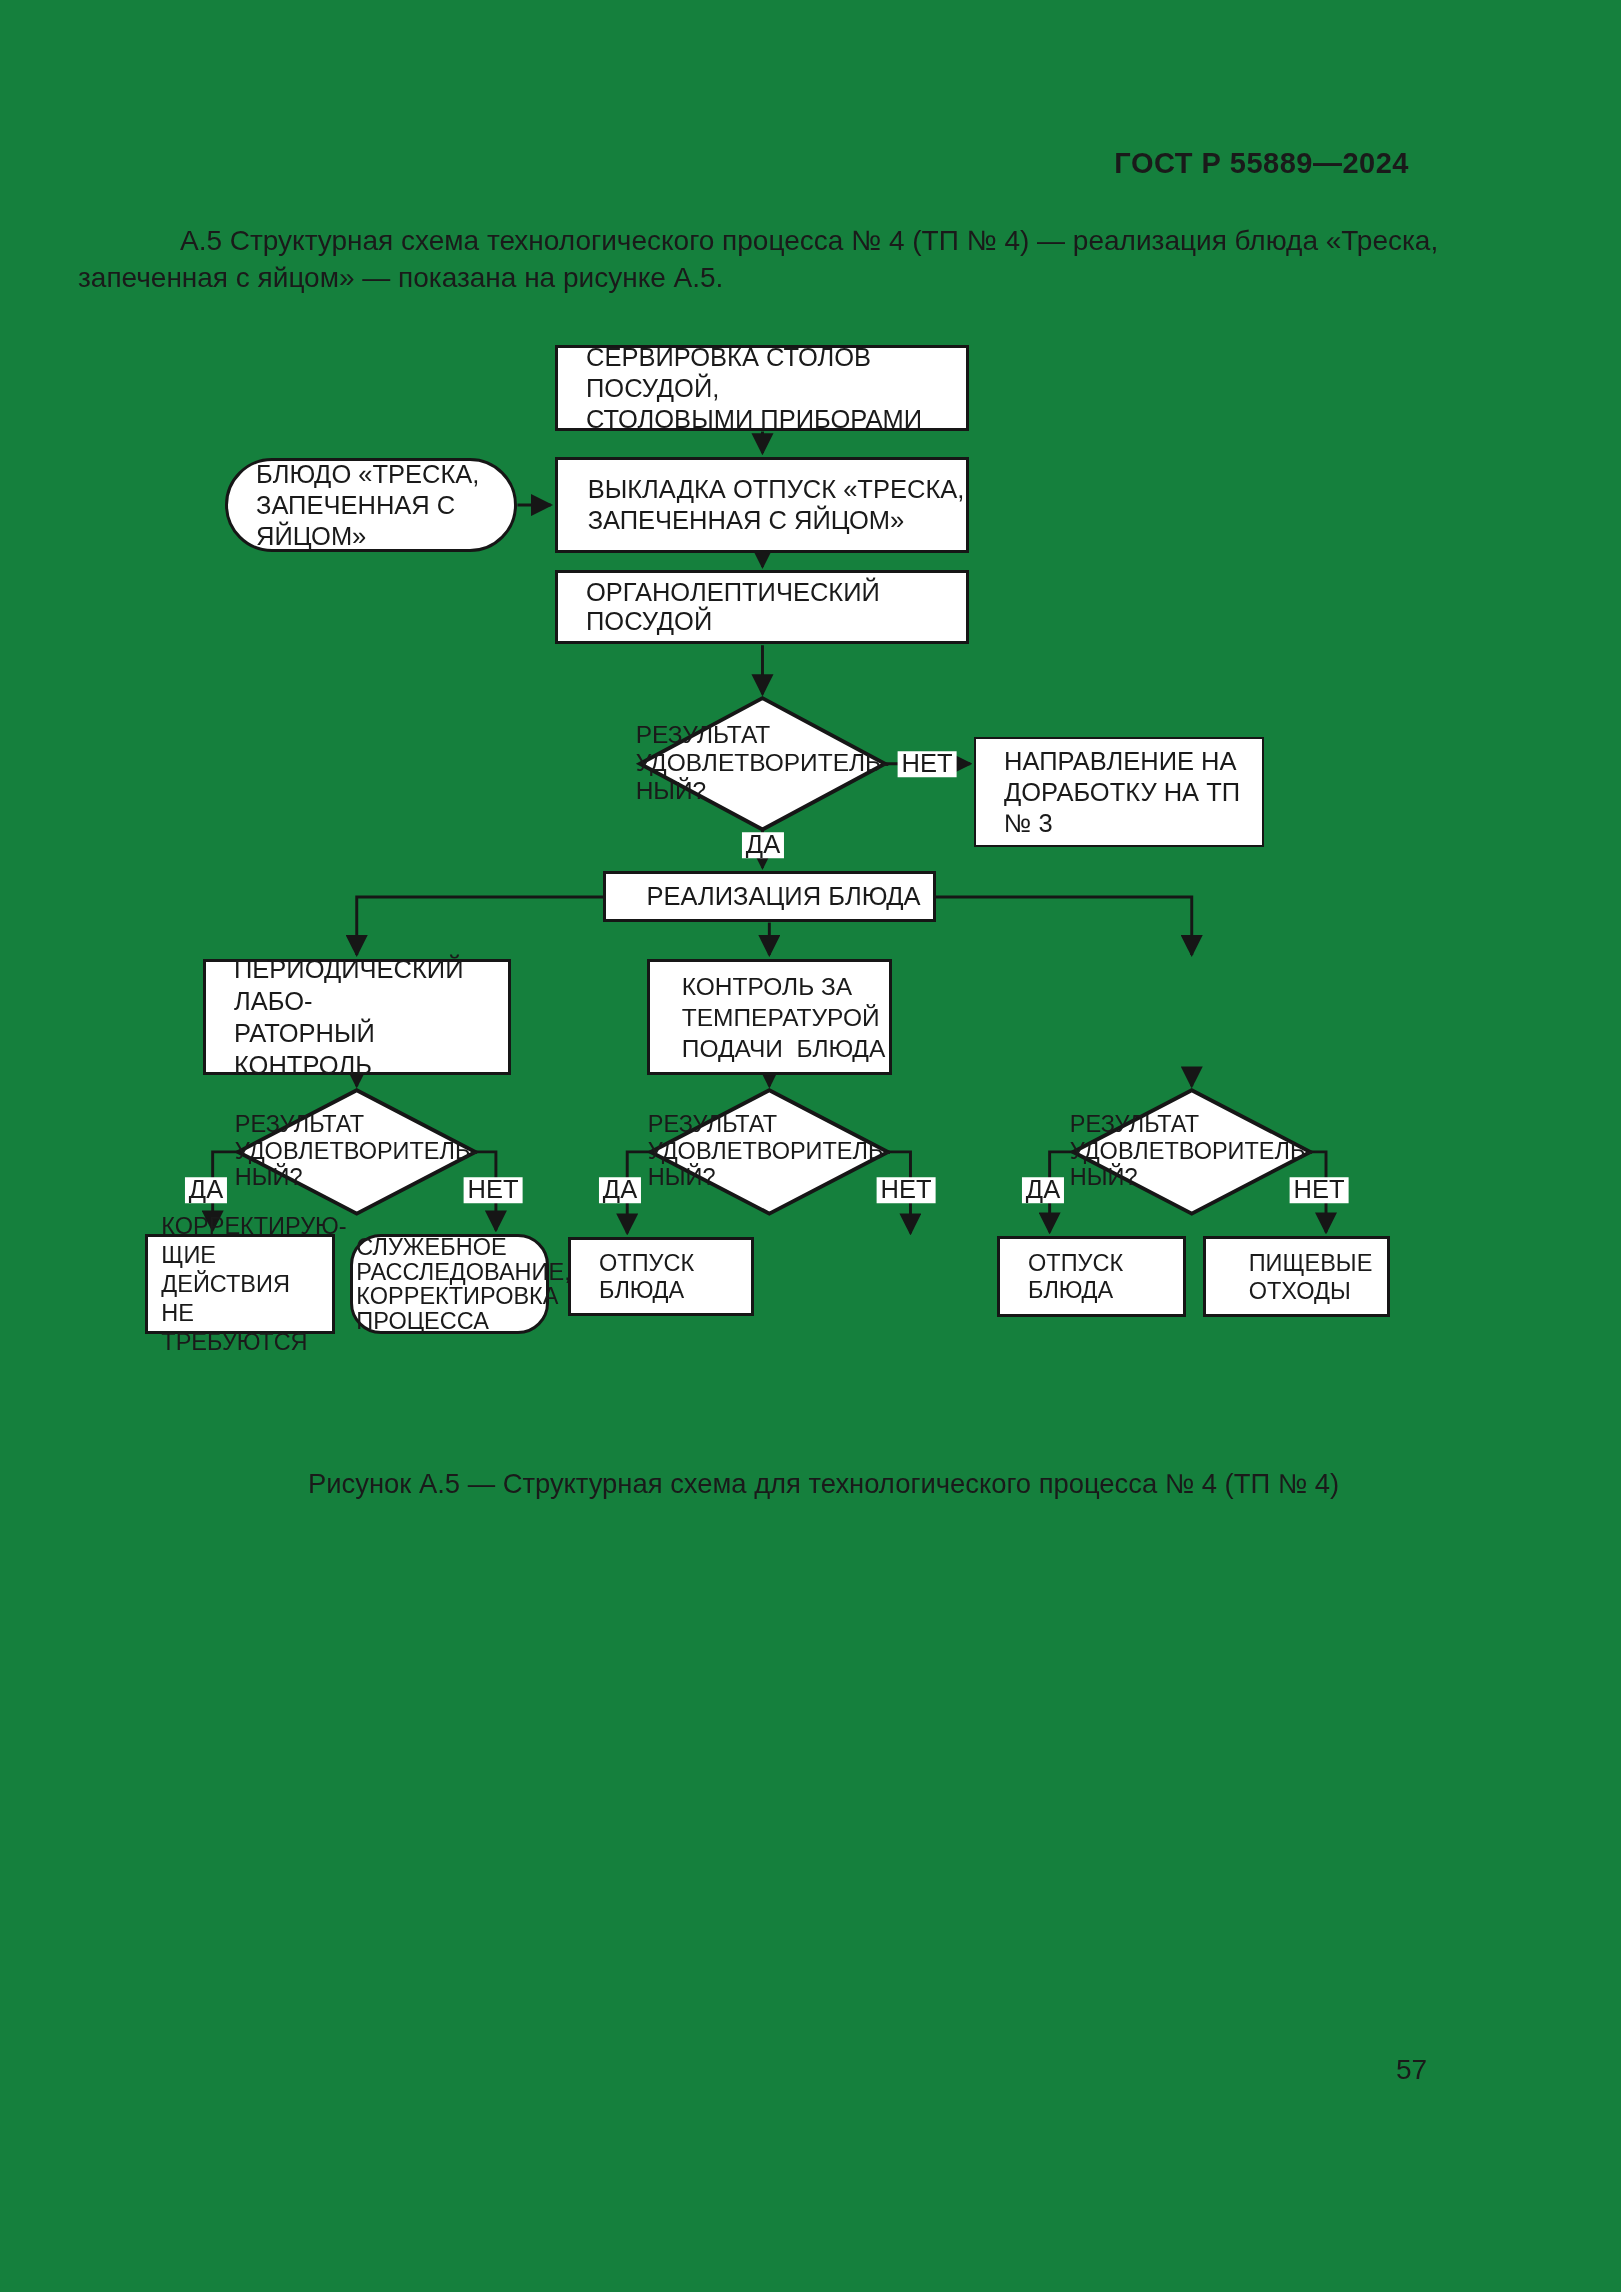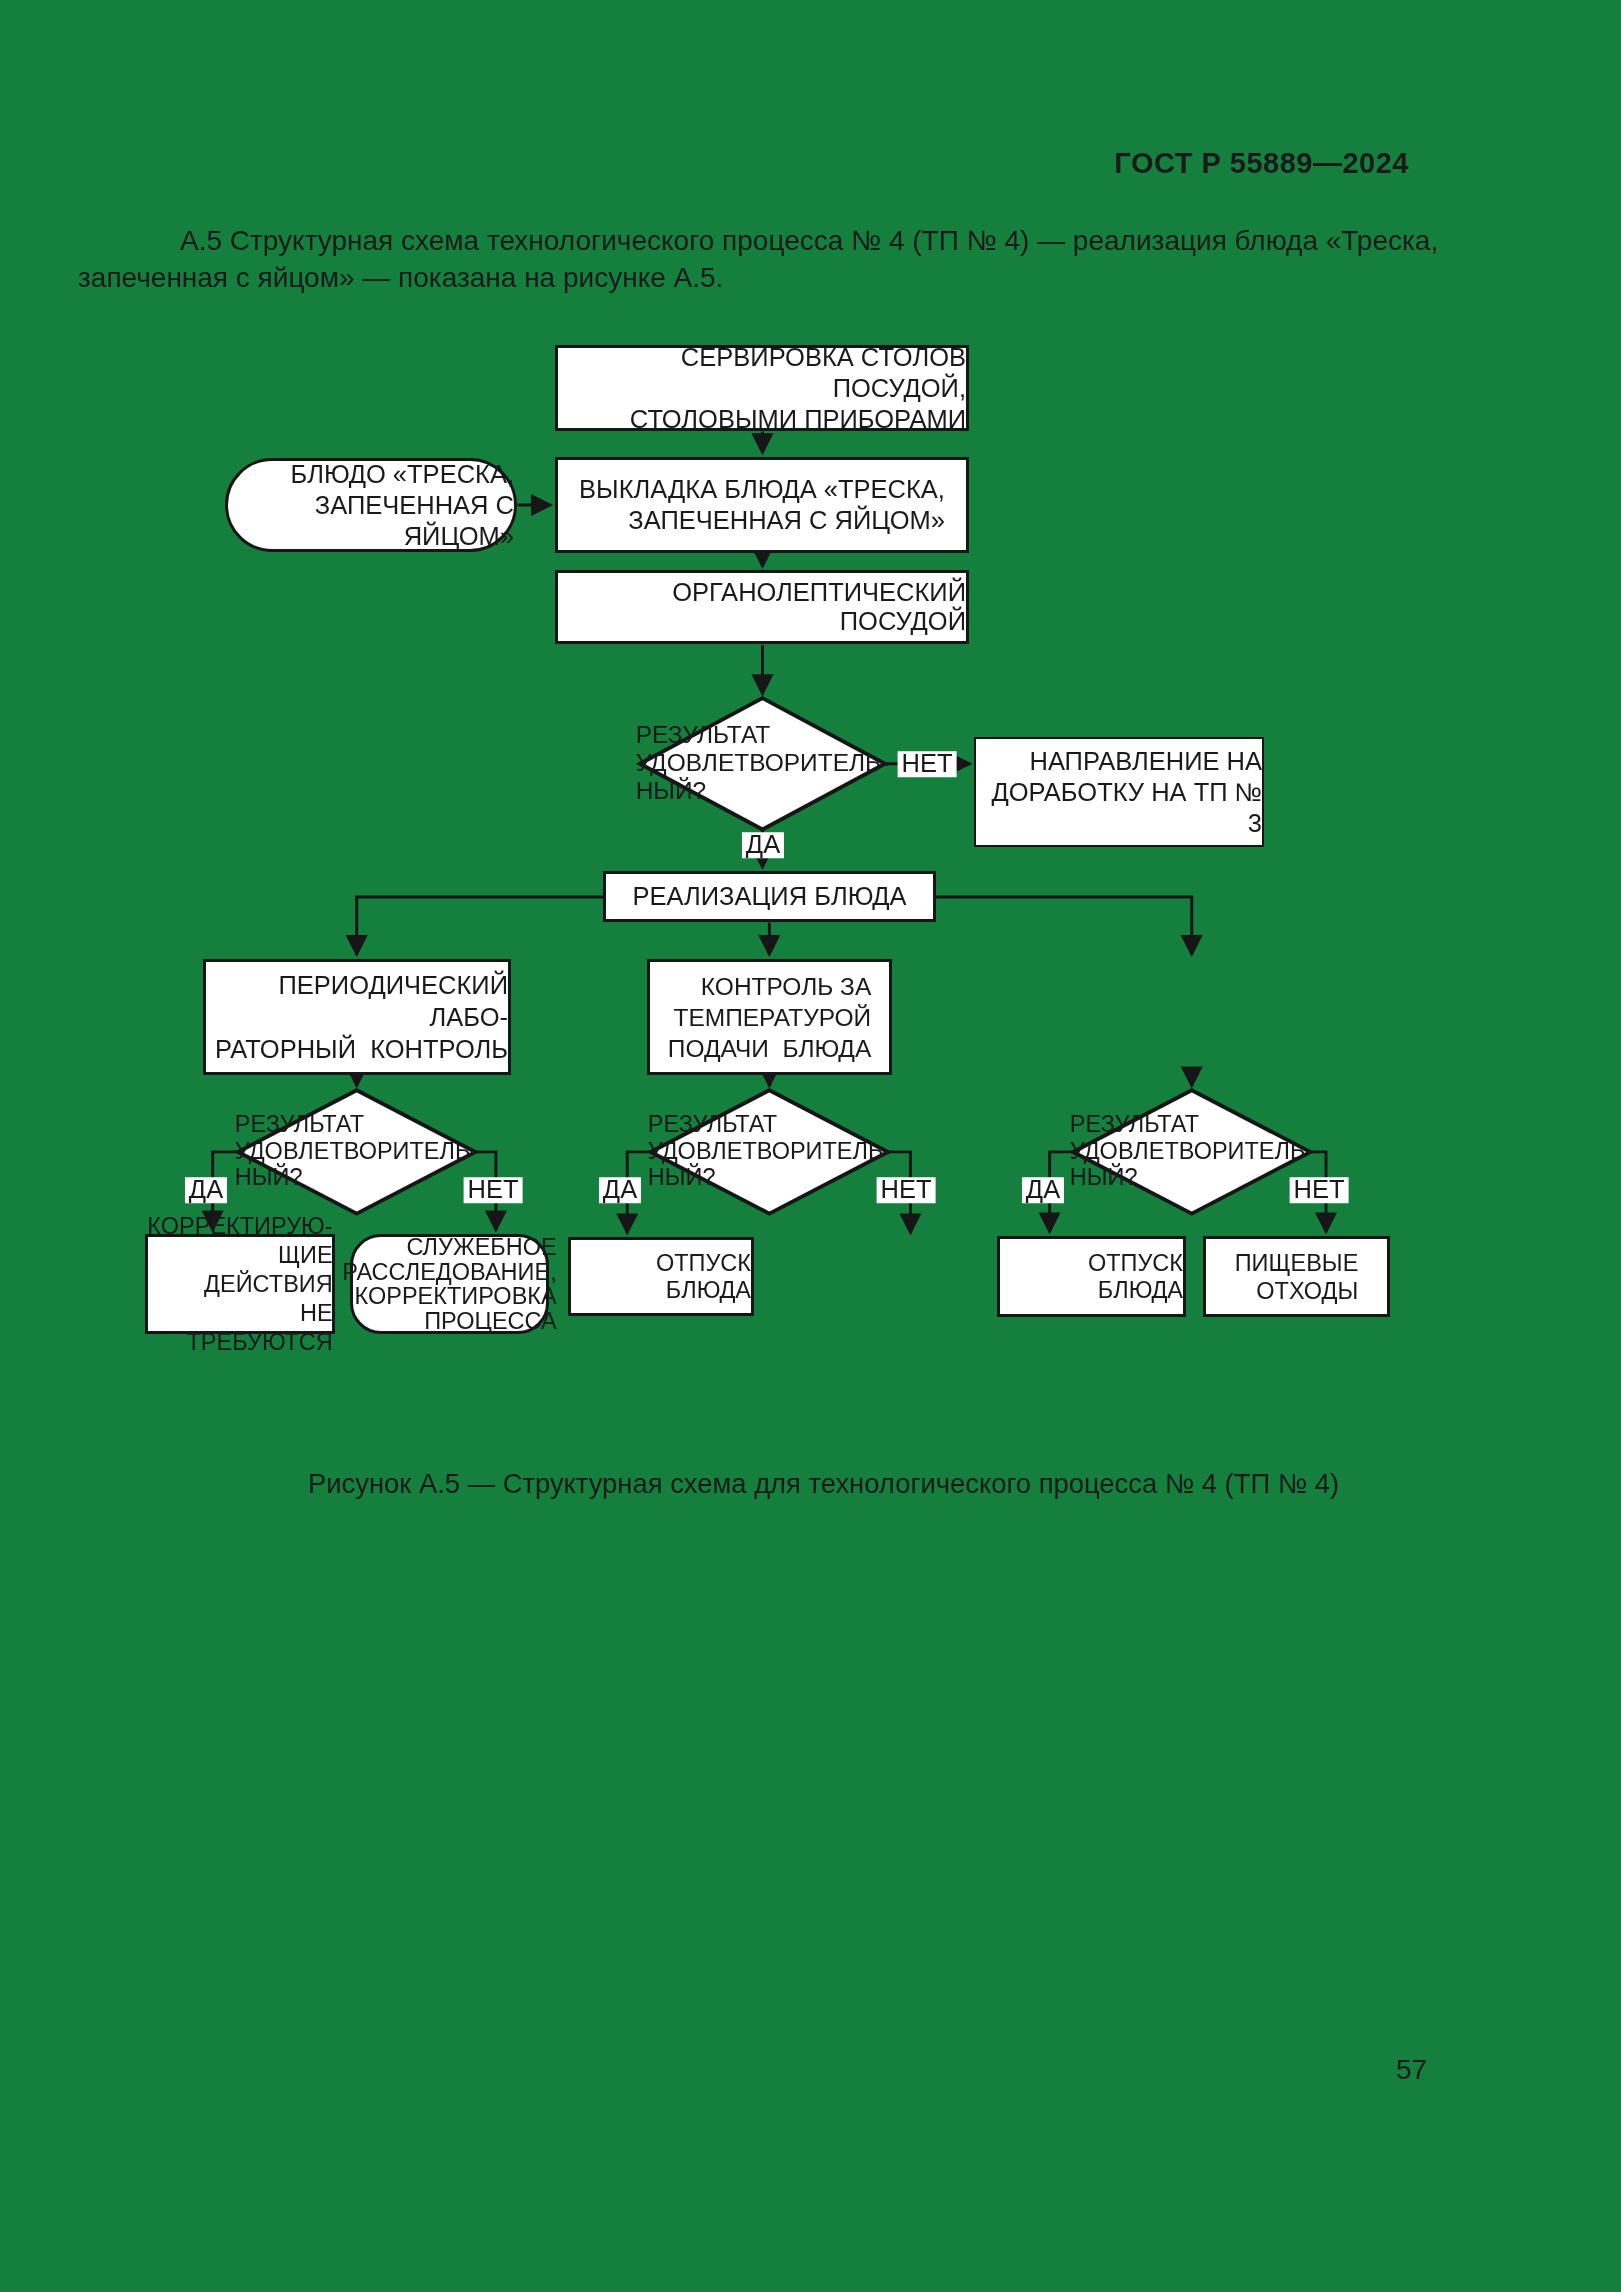--- a/index.html
+++ b/index.html
@@ -9,21 +9,21 @@
   }
   .abs{position:absolute;box-sizing:border-box;}
   .hdr{font-weight:bold;font-size:29px;letter-spacing:0.5px;}
   .intro{font-size:28px;line-height:37px;text-indent:102px;white-space:pre-wrap;}
   .caption{font-size:27.4px;white-space:nowrap;}
   .pagenum{font-size:28px;}
   svg.layer{position:absolute;left:0;top:0;z-index:0;}
   .node{
     position:absolute;box-sizing:border-box;z-index:2;background:#ffffff;
     border:3.9px solid #161616;display:flex;align-items:center;justify-content:center;
-    text-align:right;white-space:pre-wrap;
+    text-align:left;white-space:pre-wrap;padding-left:28px;
   }
   .dtext{
     position:absolute;z-index:2;display:flex;align-items:center;justify-content:center;
     white-space:pre-wrap;background:transparent;border:none;
   }
   .lbl{
     position:absolute;z-index:3;transform:translate(-50%,-50%);
     background:#ffffff;padding:0 3.9px;font-size:25.5px;line-height:25.5px;
   }
   .stadium{border-radius:49px;}
@@ -74,21 +74,21 @@
       <polygon points="1216,1112 1337,1175 1216,1238 1095,1175"></polygon>
     </g>
   </svg>
 
   <div class="node" style="left:555px;top:345px;width:414px;height:86px;font-size:25.5px;line-height:31px;">СЕРВИРОВКА СТОЛОВ ПОСУДОЙ,
 СТОЛОВЫМИ ПРИБОРАМИ</div>
 
   <div class="node stadium" style="left:225px;top:458px;width:292px;height:94px;font-size:25.5px;line-height:31px;">БЛЮДО «ТРЕСКА,
 ЗАПЕЧЕННАЯ С ЯЙЦОМ»</div>
 
-  <div class="node" style="left:555px;top:457px;width:414px;height:96px;font-size:25.5px;line-height:31px;">ВЫКЛАДКА БЛЮДА «ТРЕСКА,
+  <div class="node" style="left:555px;top:457px;width:414px;height:96px;font-size:25.5px;line-height:31px;">ВЫКЛАДКА ОТПУСК «ТРЕСКА,
 ЗАПЕЧЕННАЯ С ЯЙЦОМ»</div>
 
   <div class="node" style="left:555px;top:570px;width:414px;height:74px;font-size:25.5px;">ОРГАНОЛЕПТИЧЕСКИЙ ПОСУДОЙ</div>
 
   <div class="dtext" style="left:635px;top:721px;width:255px;height:84px;font-size:24.5px;line-height:28px;">РЕЗУЛЬТАТ
 УДОВЛЕТВОРИТЕЛЬ-
 НЫЙ?</div>
 
   <div class="node" style="left:974px;top:737px;width:290px;height:110px;font-size:25.5px;line-height:31px;border-width:2.9px;">НАПРАВЛЕНИЕ НА
 ДОРАБОТКУ НА ТП № 3</div>

